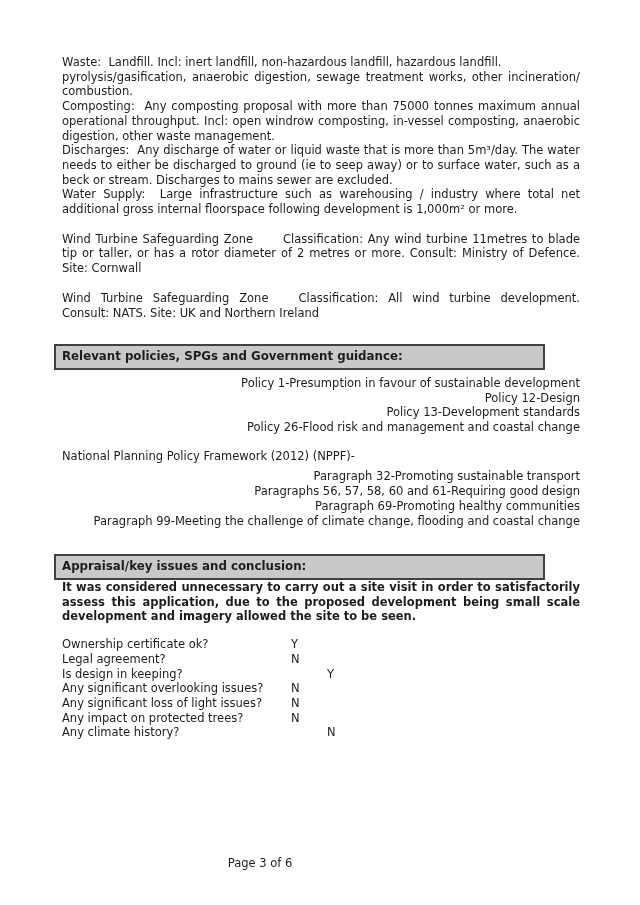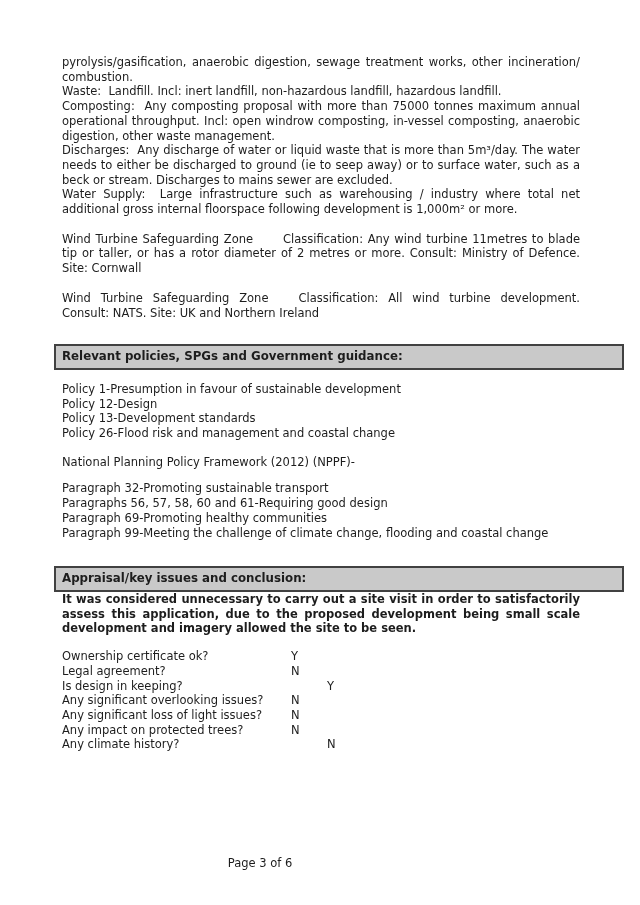--- a/index.html
+++ b/index.html
@@ -7,48 +7,48 @@
     width:640px;height:905px;position:relative;background:#ffffff;
     font-family:"DejaVu Sans","Liberation Sans",sans-serif;
     font-size:11.5px;line-height:14.7px;color:#1d1d1d;
     overflow:hidden;
   }
   .content{position:absolute;left:62px;top:55px;width:518px;}
   p{margin:0;}
   .just{text-align:justify;}
   .gap1{margin-top:15px;}
   .section-bar{
-    margin-left:-8px;width:570px;box-sizing:border-box;
+    margin-left:-8px;width:491px;box-sizing:border-box;
     background:#c9c9c9;border:2px solid #414141;
     padding:3px 6px 4px 6px;font-weight:bold;font-size:11.8px;
   }
   .bar-policies{margin-top:24px;}
   .title-localplan{margin-top:32px;}
-  .list-block{margin-top:12px;}
+  .list-block{margin-top:6px;text-align:right;}
   .title-nppf{margin-top:14px;}
   .bar-appraisal{margin-top:26px;}
   .para-appraisal{font-weight:bold;}
   .checklist{margin-top:13px;}
   .wtgap{display:inline-block;width:30px;}
   .chk-row{display:flex;}
   .chk-label{width:229px;flex:none;}
   .chk-v1{width:36px;flex:none;}
   .chk-v2{flex:none;}
   .footer{
     position:absolute;left:0;top:856px;width:520px;text-align:center;
     font-size:11.5px;
   }
 </style>
 </head>
 <body>
 
 <div class="content">
 
+  <p class="just">Waste:&nbsp; Landfill. Incl: inert landfill, non-hazardous landfill, hazardous landfill.</p>
   <p class="just">pyrolysis/gasification, anaerobic digestion, sewage treatment works, other incineration/ combustion.</p>
-  <p class="just">Waste:&nbsp; Landfill. Incl: inert landfill, non-hazardous landfill, hazardous landfill.</p>
   <p class="just">Composting:&nbsp; Any composting proposal with more than 75000 tonnes maximum annual operational throughput. Incl: open windrow composting, in-vessel composting, anaerobic digestion, other waste management.</p>
   <p class="just">Discharges:&nbsp; Any discharge of water or liquid waste that is more than 5m³/day. The water needs to either be discharged to ground (ie to seep away) or to surface water, such as a beck or stream. Discharges to mains sewer are excluded.</p>
   <p class="just">Water Supply:&nbsp; Large infrastructure such as warehousing / industry where total net additional gross internal floorspace following development is 1,000m² or more.</p>
 
   <p class="just gap1"><span>Wind Turbine Safeguarding Zone</span><span class="wtgap"></span><span>Classification: Any wind turbine 11metres to blade tip or taller, or has a rotor diameter of 2 metres or more. Consult: Ministry of Defence. Site: Cornwall</span></p>
 
   <p class="just gap1"><span>Wind Turbine Safeguarding Zone</span><span class="wtgap"></span><span>Classification: All wind turbine development. Consult: NATS. Site: UK and Northern Ireland</span></p>
 
   <div class="section-bar bar-policies">
     <span>Relevant policies, SPGs and Government guidance:</span>

